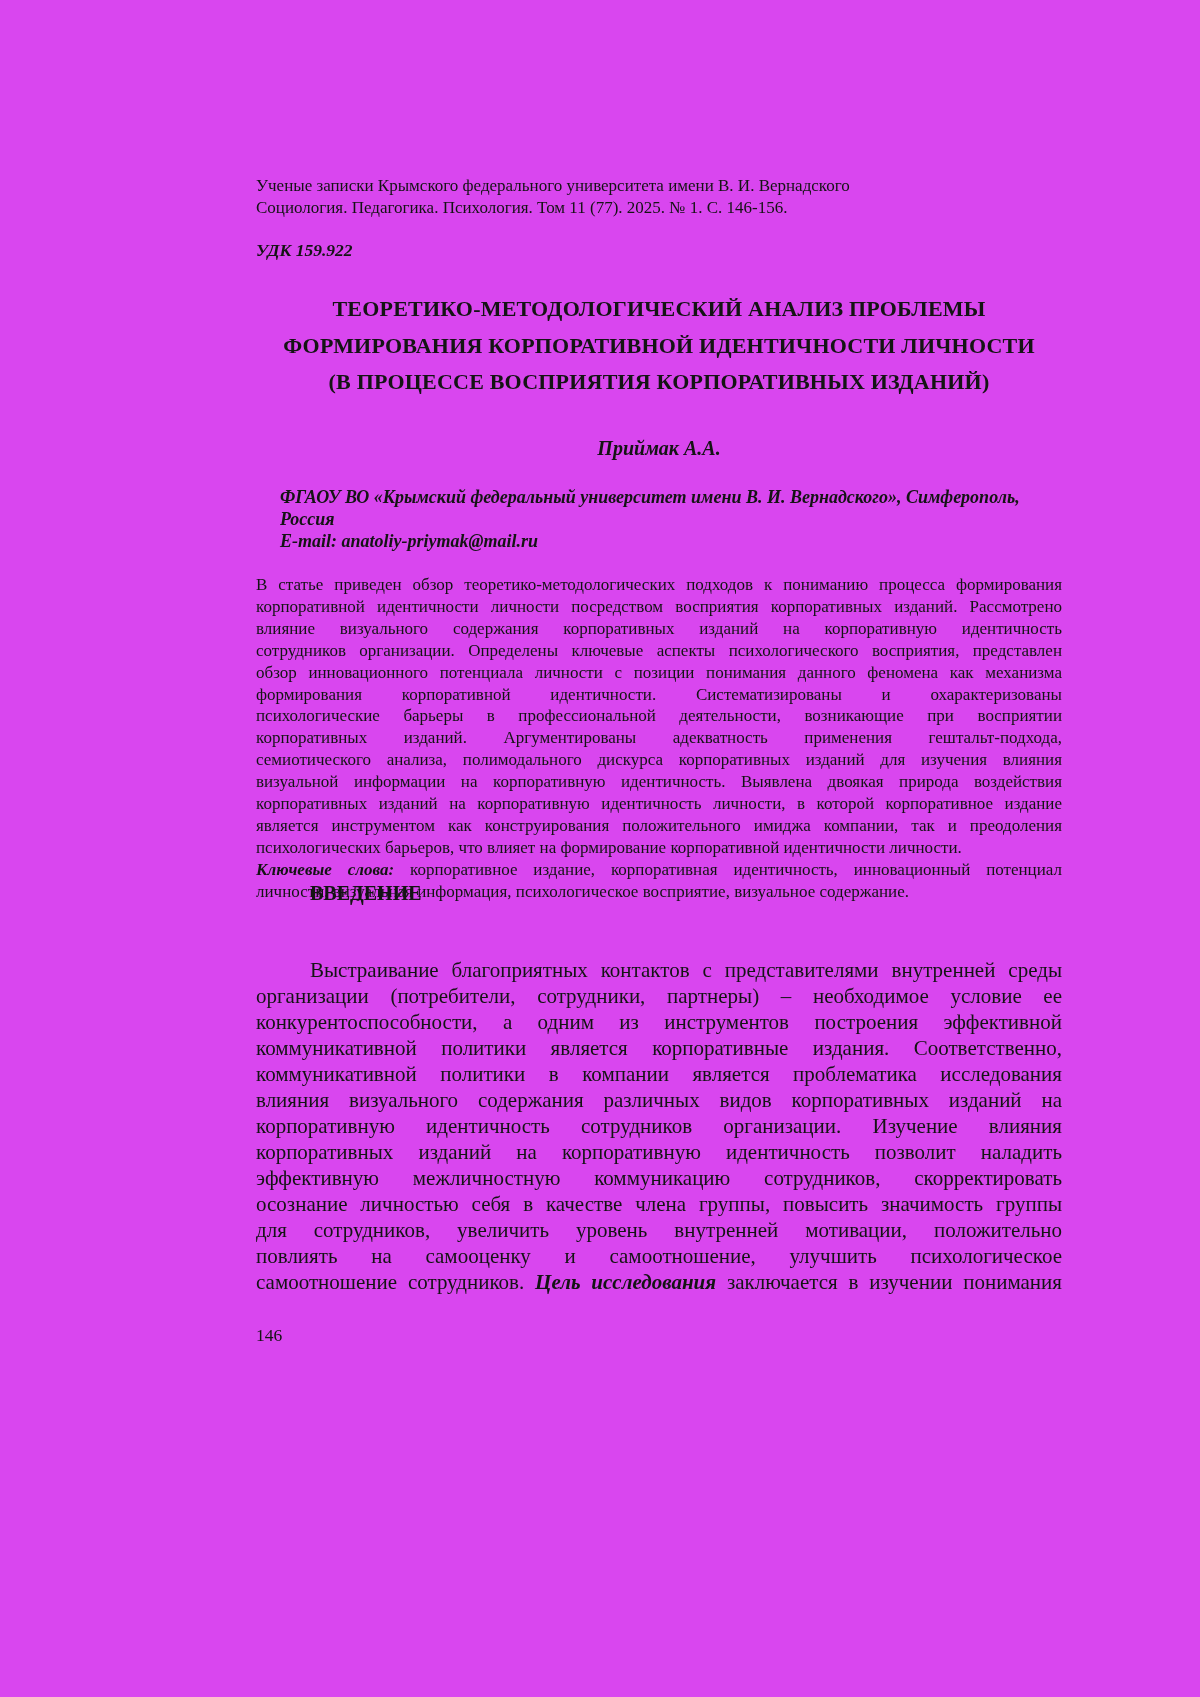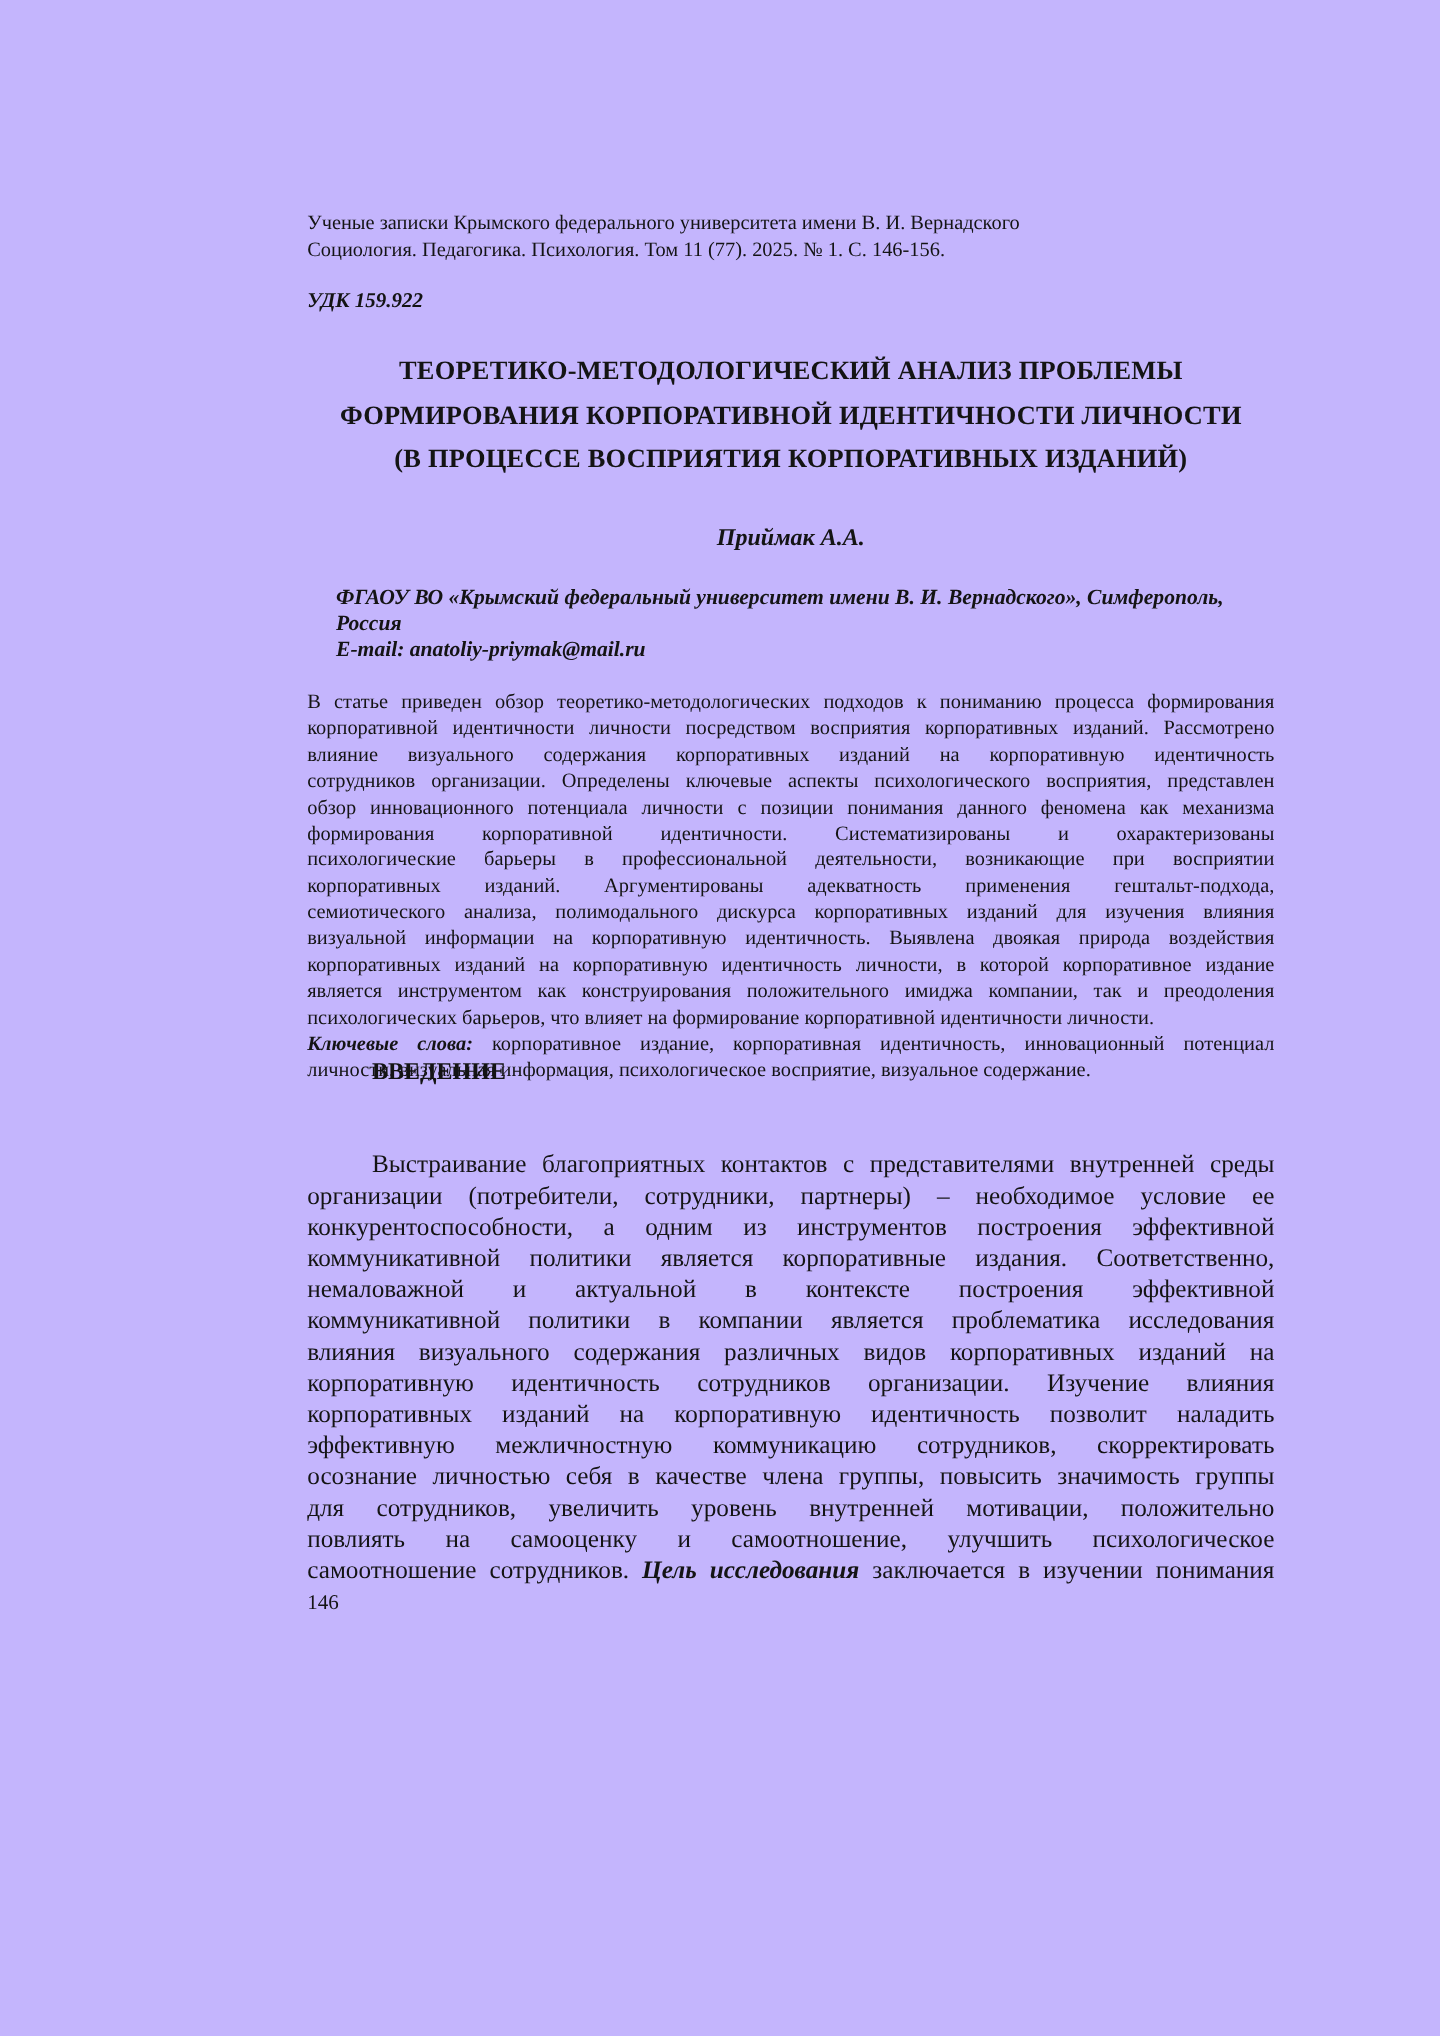--- a/index.html
+++ b/index.html
@@ -1,19 +1,19 @@
 <!DOCTYPE html>
 <html lang="ru"><head>
 <meta charset="utf-8">
 <style>
   html,body{margin:0;padding:0;background:#e8e8e8;}
   .doc-page{
     position:relative;
     width:1200px;height:1697px;
-    background:#c4b5fd;
+    background:#d946ef;
     color:#141414;
     font-family:"Liberation Serif","DejaVu Serif",serif;
     overflow:hidden;
   }
   .blk{position:absolute;left:256px;width:806px;}
   .journal-header{top:175px;font-size:17px;line-height:22px;}
   .udc{top:240px;font-size:17.5px;font-weight:bold;font-style:italic;}
   .article-title{top:291px;font-size:22px;font-weight:bold;text-align:center;line-height:36.5px;letter-spacing:.2px;}
   .author-line{top:437px;font-size:20px;font-weight:bold;font-style:italic;text-align:center;}
   .affiliation{top:486px;font-size:18px;font-weight:bold;font-style:italic;line-height:22px;padding-left:24px;box-sizing:border-box;}
@@ -72,21 +72,20 @@
     <div class="pl">личности, визуальная информация, психологическое восприятие, визуальное содержание.</div>
   </div>
 
   <div class="blk section-heading">ВВЕДЕНИЕ</div>
 
   <div class="blk intro">
     <div class="jl indent">Выстраивание благоприятных контактов с представителями внутренней среды</div>
     <div class="jl">организации (потребители, сотрудники, партнеры) – необходимое условие ее</div>
     <div class="jl">конкурентоспособности, а одним из инструментов построения эффективной</div>
     <div class="jl">коммуникативной политики является корпоративные издания. Соответственно,</div>
-    <div class="jl">немаловажной и актуальной в контексте построения эффективной</div>
     <div class="jl">коммуникативной политики в компании является проблематика исследования</div>
     <div class="jl">влияния визуального содержания различных видов корпоративных изданий на</div>
     <div class="jl">корпоративную идентичность сотрудников организации. Изучение влияния</div>
     <div class="jl">корпоративных изданий на корпоративную идентичность позволит наладить</div>
     <div class="jl">эффективную межличностную коммуникацию сотрудников, скорректировать</div>
     <div class="jl">осознание личностью себя в качестве члена группы, повысить значимость группы</div>
     <div class="jl">для сотрудников, увеличить уровень внутренней мотивации, положительно</div>
     <div class="jl">повлиять на самооценку и самоотношение, улучшить психологическое</div>
     <div class="jl">
       <span>самоотношение сотрудников. </span><span class="bi">Цель исследования</span><span> заключается в изучении понимания</span>

